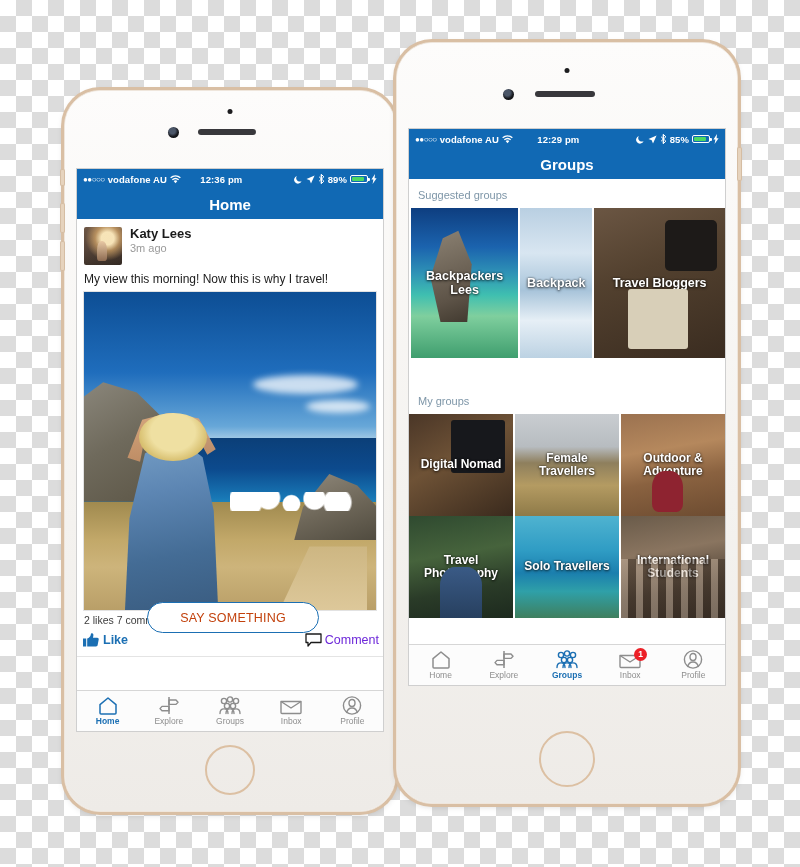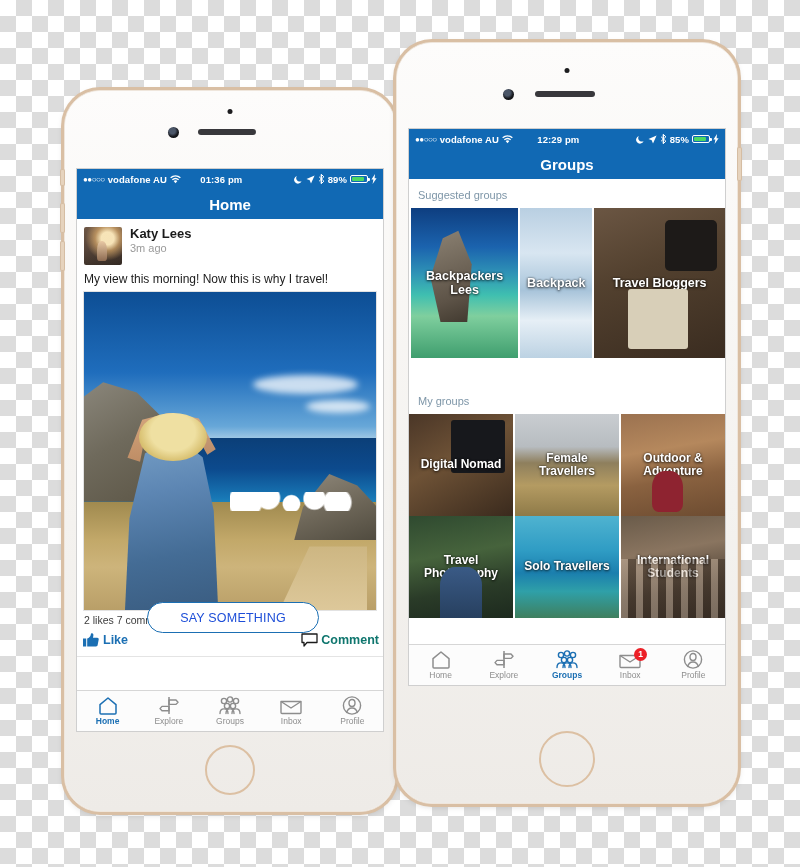--- a/index.html
+++ b/index.html
@@ -148,28 +148,28 @@
     background:linear-gradient(180deg,#cdb682,#ddc89a);
     clip-path: polygon(34% 0, 100% 0, 100% 100%, 0 100%);}
 
   .meta-row { position:relative; height: 22px; }
   .likes-text { position:absolute; left:7px; top:4px; font-size:10.5px; color:#3c3c3c; }
   .say-something {
     position:absolute; left:70px; top:-8px;
     width: 172px; height: 31px; border-radius: 16px;
     border: 1.5px solid #1b6fb3; background:#fff;
     display:flex; align-items:center; justify-content:center;
-    color:#1d4ed8; font-size: 12.5px; letter-spacing:.2px;
+    color:#c2410c; font-size: 12.5px; letter-spacing:.2px;
     box-sizing:border-box;
   }
   .action-row { position:relative; height: 24px; border-bottom:1px solid #e4e4e4; }
   .act-like { position:absolute; left:6px; top:1px; display:flex; align-items:center; gap:4px;
     color:#1b6fb3; font-size:12.5px; font-weight:bold; }
   .act-comment { position:absolute; right:4px; top:1px; display:flex; align-items:center; gap:3px;
-    color:#0f766e; font-size:12.5px; font-weight:bold; }
+    color:#6d28d9; font-size:12.5px; font-weight:normal; }
 
   
   .tabbar {
     position:absolute; left:0; right:0; bottom:0; height: 40px;
     background:#fcfcfc; border-top:1px solid #d6d6d6;
     display:flex; align-items:center;
   }
   .tab { flex:1; display:flex; flex-direction:column; align-items:center; gap:1px; position:relative; }
   .tab .lbl { font-size: 8.5px; color:#8d8d8d; }
   .tab.active .lbl { color:#1b6fb3; font-weight:bold; }
@@ -241,21 +241,21 @@
     <div class="statusbar">
       <div class="sb-left">
         <span class="dots">●●○○○</span>
         <span>vodafone AU</span>
         <svg width="11" height="9" viewBox="0 0 11 9">
           <path d="M5.5 8.2 3.6 6.0a3 3 0 0 1 3.8 0z" fill="#fff"></path>
           <path d="M1.9 4.3a5.6 5.6 0 0 1 7.2 0l-.9 1.0a4.3 4.3 0 0 0-5.4 0z" fill="#fff"></path>
           <path d="M0.2 2.2a8.2 8.2 0 0 1 10.6 0l-.9 1.0a6.9 6.9 0 0 0-8.8 0z" fill="#fff"></path>
         </svg>
       </div>
-      <div class="sb-center">01:36 pm</div>
+      <div class="sb-center">12:36 pm</div>
       <div class="sb-right">
         <svg width="9" height="9" viewBox="0 0 9 9">
           <path d="M6.6 6.4A3.4 3.4 0 0 1 3.0 1.0a3.9 3.9 0 1 0 4.6 5.2z" fill="#fff"></path>
         </svg>
         <svg width="9" height="9" viewBox="0 0 9 9">
           <path d="M8.6.4 .5 4.0l3.2 1.2L5.0 8.6z" fill="#fff"></path>
         </svg>
         <svg width="7" height="10" viewBox="0 0 7 10">
           <path d="M3.3.4v9.2l2.6-2.4-4.8-4.4M3.3 9.6V.4l2.6 2.4-4.8 4.4" fill="none" stroke="#fff" stroke-width="1"></path>
         </svg>

